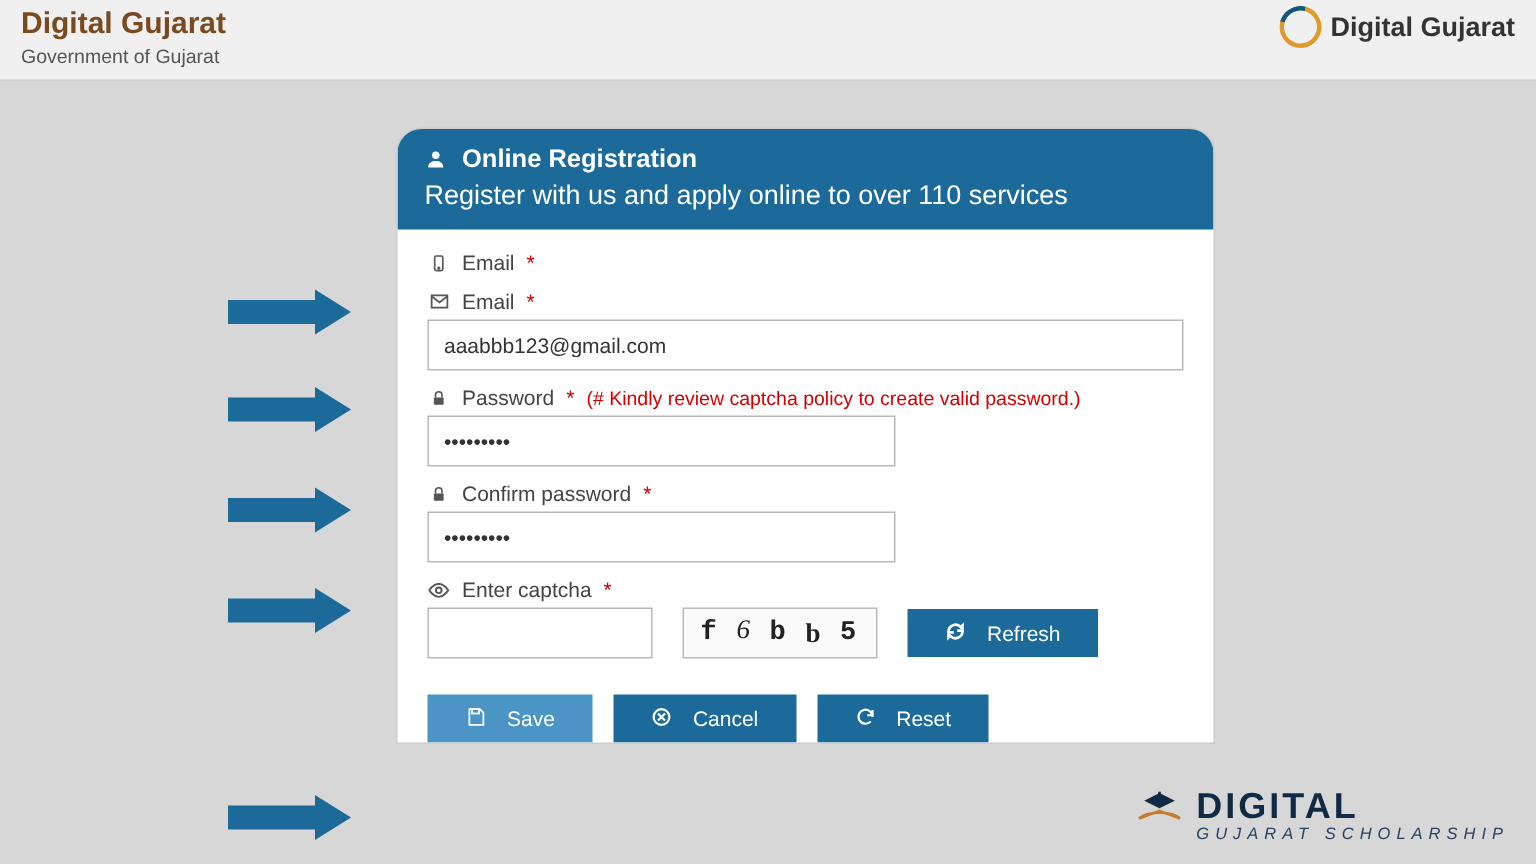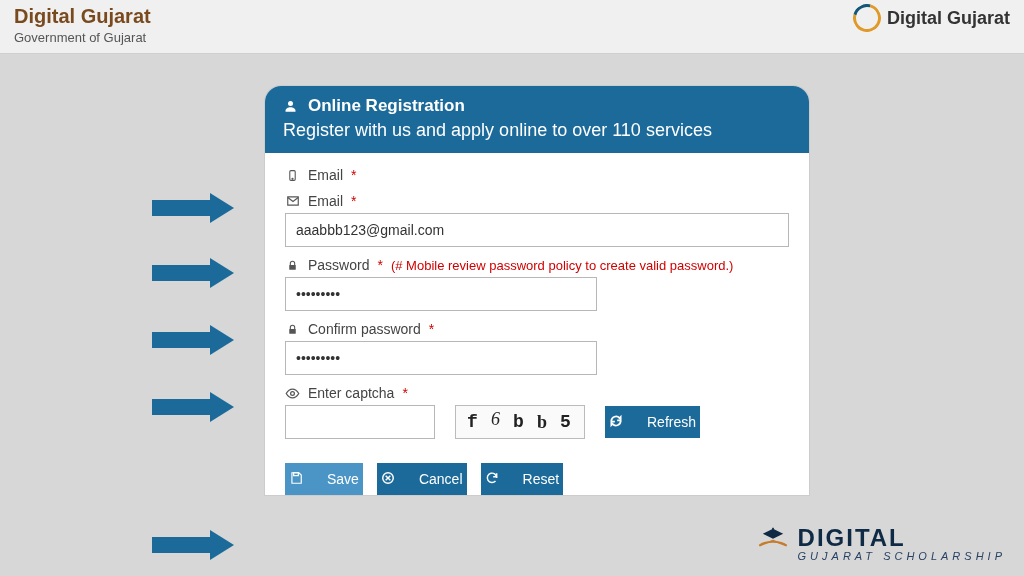--- a/index.html
+++ b/index.html
@@ -118,26 +118,26 @@
     font-size: 18px;
     letter-spacing: 2px;
     color: #222;
   }
   .captcha-box span:nth-child(odd){ font-weight: bold; font-family: 'Courier New', monospace;}
   .captcha-box span:nth-child(2){ font-style: italic; transform: translateY(-3px);}
   .captcha-box span:nth-child(4){ font-weight: bold;}
   .btn {
     display: inline-flex;
     align-items: center;
-    gap: 24px;
+    gap: 14px;
     color: #fff;
     background: #1b6a9a;
     border: none;
     height: 32px;
-    padding: 0 4px;
+    padding: 0 25px;
     font-size: 14px;
     cursor: pointer;
   }
   .btn.light { background: #4a95c5; }
   .btn-row {
     display: flex;
     gap: 14px;
     padding: 8px 20px 0 20px;
     align-items: flex-end;
   }
@@ -269,21 +269,21 @@
     <div class="field-row">
       <div class="field-label">
         <span class="icon">
           <svg viewBox="0 0 24 24" width="13" height="13" fill="#555">
               <rect x="6" y="11" width="12" height="9" rx="1"></rect>
               <path d="M8 11V8a4 4 0 018 0v3" fill="none" stroke="#555" stroke-width="2"></path>
             </svg>
         </span>
         <span>Password</span>
           <span class="req">*</span>
-        <span class="hint">(# Mobile review password policy to create valid password.)</span>
+        <span class="hint">(# Kindly review captcha policy to create valid password.)</span>
       </div>
       <input class="text half" type="text" value="•••••••••" style="">
     </div>
 
     <div class="field-row">
       <div class="field-label">
         <span class="icon">
           <svg viewBox="0 0 24 24" width="13" height="13" fill="#555">
               <rect x="6" y="11" width="12" height="9" rx="1"></rect>
               <path d="M8 11V8a4 4 0 018 0v3" fill="none" stroke="#555" stroke-width="2"></path>

